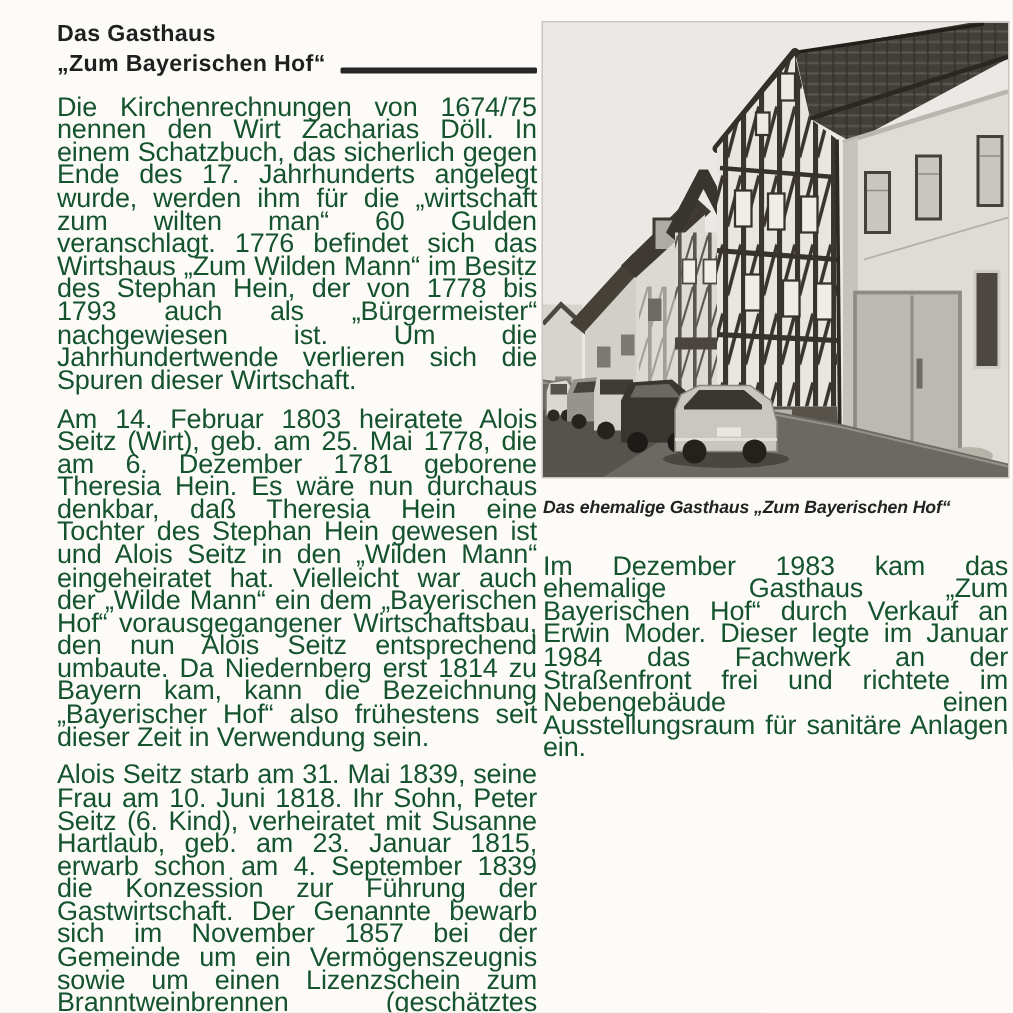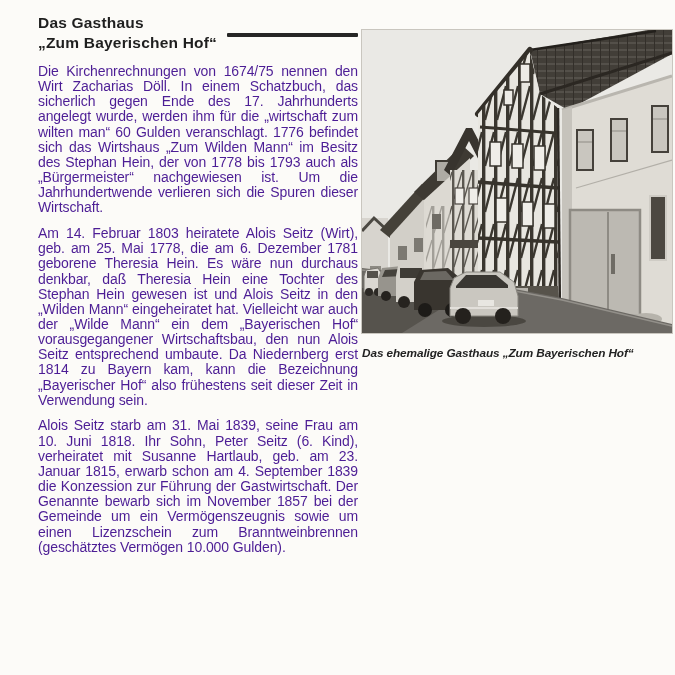--- a/index.html
+++ b/index.html
@@ -12,33 +12,33 @@
     overflow:hidden;
   }
   
   .left-col{
     position:absolute;left:38px;top:13px;width:320px;
   }
   .title{
     font-size:15.5px;font-weight:bold;line-height:19.5px;
     color:#1f1f1f;letter-spacing:.2px;margin:0 0 12px 0;
   }
-  .title-line2{display:flex;}
+  .title-line2{display:flex;align-items:flex-end;}
   .title-rule{
     flex:1;height:4px;background:#262626;
     margin-left:10px;margin-bottom:3px;border-radius:1px;
   }
   .body-text p{
-    font-size:14px;line-height:15.15px;
+    font-size:18px;line-height:15.15px;
     text-align:justify;margin:0 0 10.5px 0;
-    color:#4c1d95;letter-spacing:-0.1px;
+    color:#14532d;letter-spacing:-0.1px;
   }
   
   .right-col{
-    position:absolute;left:362px;top:30px;width:310px;
+    position:absolute;left:362px;top:15px;width:310px;
   }
   .photo-frame{
     width:310px;height:303px;
     outline:1px solid #c9c6bf;
     background:#eae9e5;
   }
   .photo-frame svg{display:block;width:310px;height:303px;}
   .caption{
     font-size:11.8px;font-weight:bold;font-style:italic;
     color:#222;margin-top:13px;letter-spacing:-0.1px;
@@ -188,15 +188,18 @@
           <line x1="88" y1="278" x2="156" y2="278" stroke="#e2dfda" stroke-width="2"></line>
           <rect x="116" y="270" width="16" height="6" fill="#e8e6e1"></rect>
           <circle cx="101" cy="286" r="8" fill="#24211d"></circle>
             <circle cx="141" cy="286" r="8" fill="#24211d"></circle>
         </g>
       </svg>
     </figure>
 
     <div class="caption">Das ehemalige Gasthaus „Zum Bayerischen Hof“</div>
 
+    <div class="body-text">
+      <p>Im Dezember 1983 kam das ehemalige Gasthaus „Zum Bayerischen Hof“ durch Verkauf an Erwin Moder. Dieser legte im Januar 1984 das Fachwerk an der Straßenfront frei und richtete im Nebengebäude einen Ausstellungsraum für sanitäre Anlagen ein.</p>
+    </div>
   </div>
 
 </div>
 
 </body></html>

